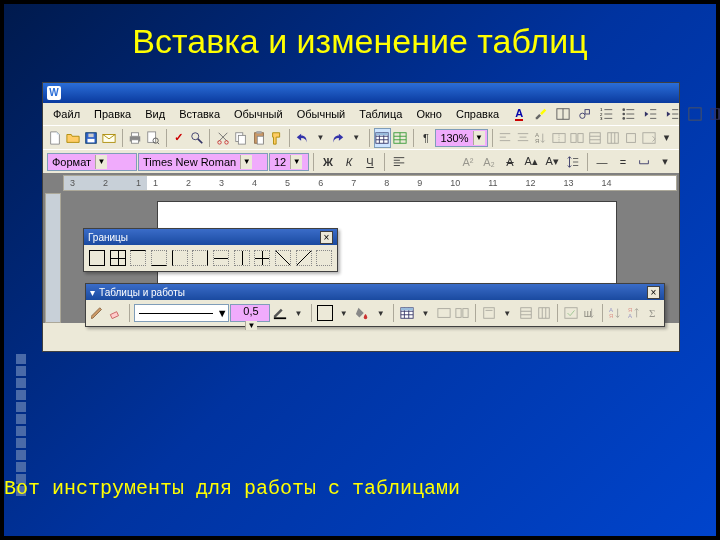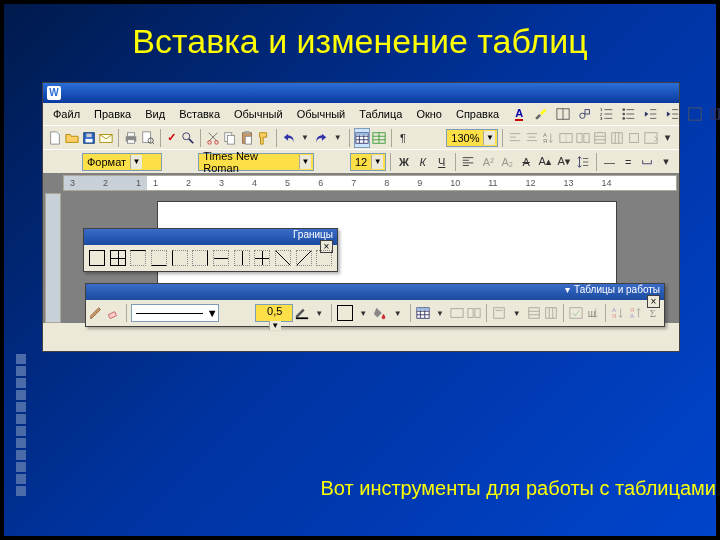--- a/index.html
+++ b/index.html
@@ -19,24 +19,24 @@
   .slide-title {
     color: #ffff00;
     font-size: 34px;
     font-weight: normal;
     text-align: center;
     padding: 18px 0 10px 0;
   }
   .slide-caption {
     color: #ffff00;
     font-size: 20px;
-    text-align: right;
+    text-align: left;
     position: absolute;
     bottom: 36px;
-    left: 0; right: 0;
+    left: 0; right: 0; font-family: Liberation Mono, monospace;
   }
   .side-squares {
     position: absolute;
     left: 12px;
     top: 350px;
     width: 10px;
   }
   .side-squares span {
     display: block;
     width: 10px; height: 10px;
@@ -108,28 +108,27 @@
     padding: 0 4px;
     gap: 1px;
   }
   .sep {
     width: 1px; height: 18px;
     background: #aca899;
     margin: 0 3px;
   }
   .combo {
     height: 18px;
-    background: #fde047;
+    background: #f0abfc;
     border: 1px solid #7f9db9;
     display: inline-flex;
     align-items: center;
     padding: 0 2px 0 4px;
     font-size: 11px;
     gap: 4px;
-    margin-left: 35px;
   }
   .combo .arrow {
     width: 12px; height: 14px;
     background: #ece9d8;
     border-left: 1px solid #aca899;
     display: inline-flex;
     align-items: center;
     justify-content: center;
     font-size: 8px;
   }
@@ -199,24 +198,23 @@
     border: 1px solid #404040;
     box-shadow: 2px 2px 3px rgba(0,0,0,.3);
     z-index: 15;
   }
   .float-tb .ft-title {
     height: 16px;
     background: linear-gradient(to bottom, #3a6cc8, #1a4aa0);
     color: #fff;
     font-size: 10px;
     display: flex;
-    align-items: flex-end;
+    align-items: center;
     padding: 0 4px;
     justify-content: space-between;
-    flex-direction: column;
   }
   .float-tb .ft-title .close {
     width: 13px; height: 13px;
     background: #ece9d8;
     border: 1px solid #404040;
     color: #000;
     font-size: 10px;
     text-align: center;
     line-height: 11px;
   }

